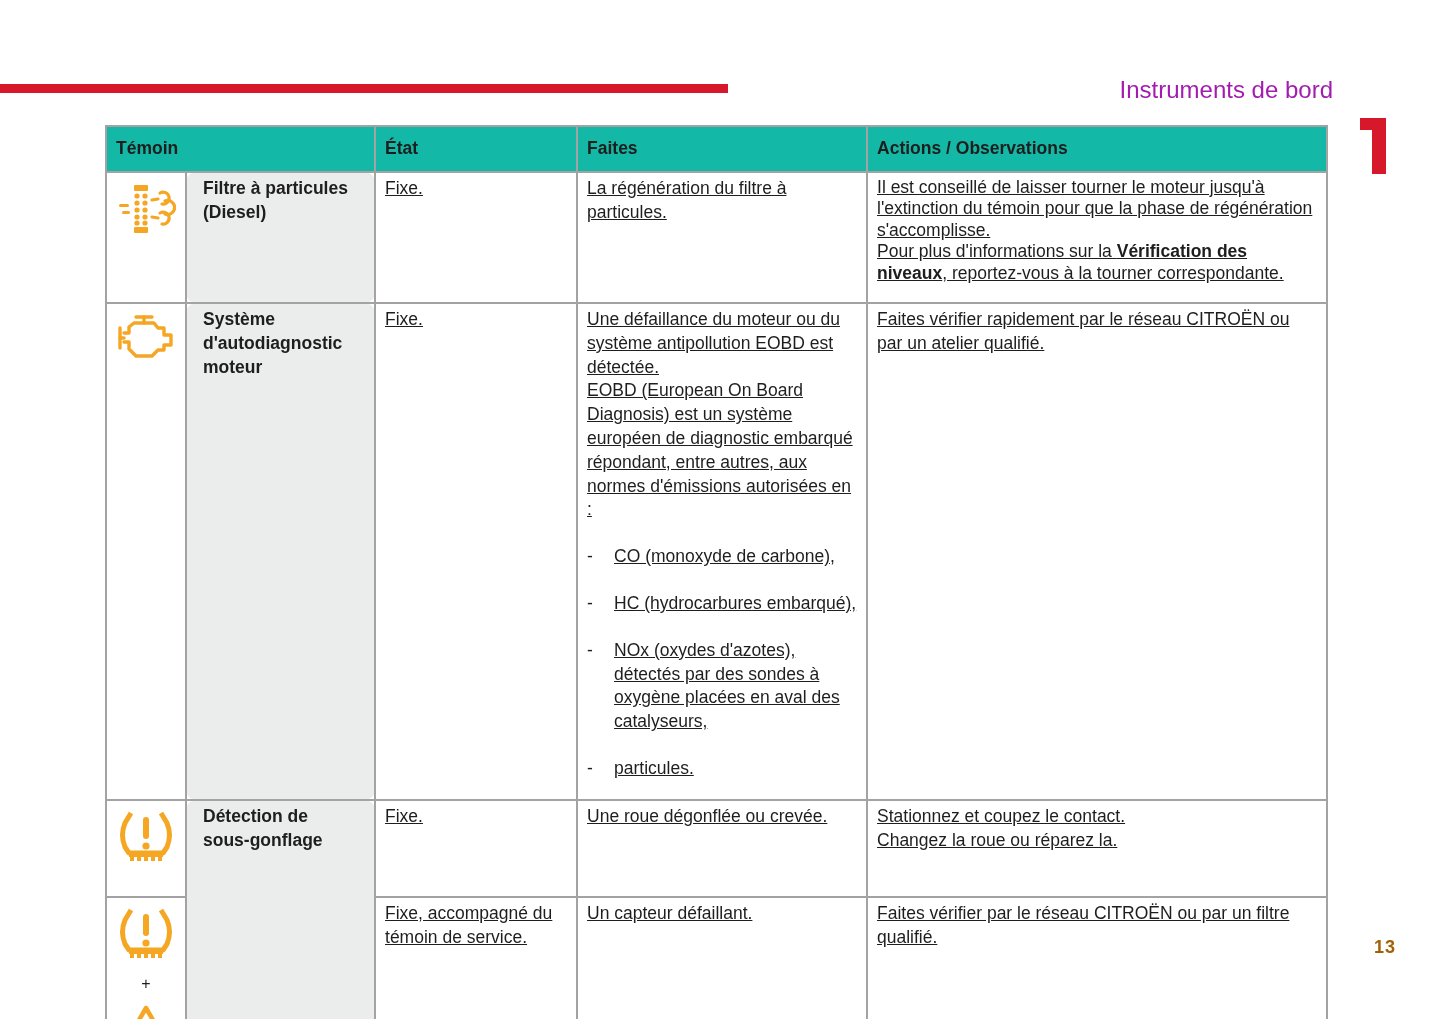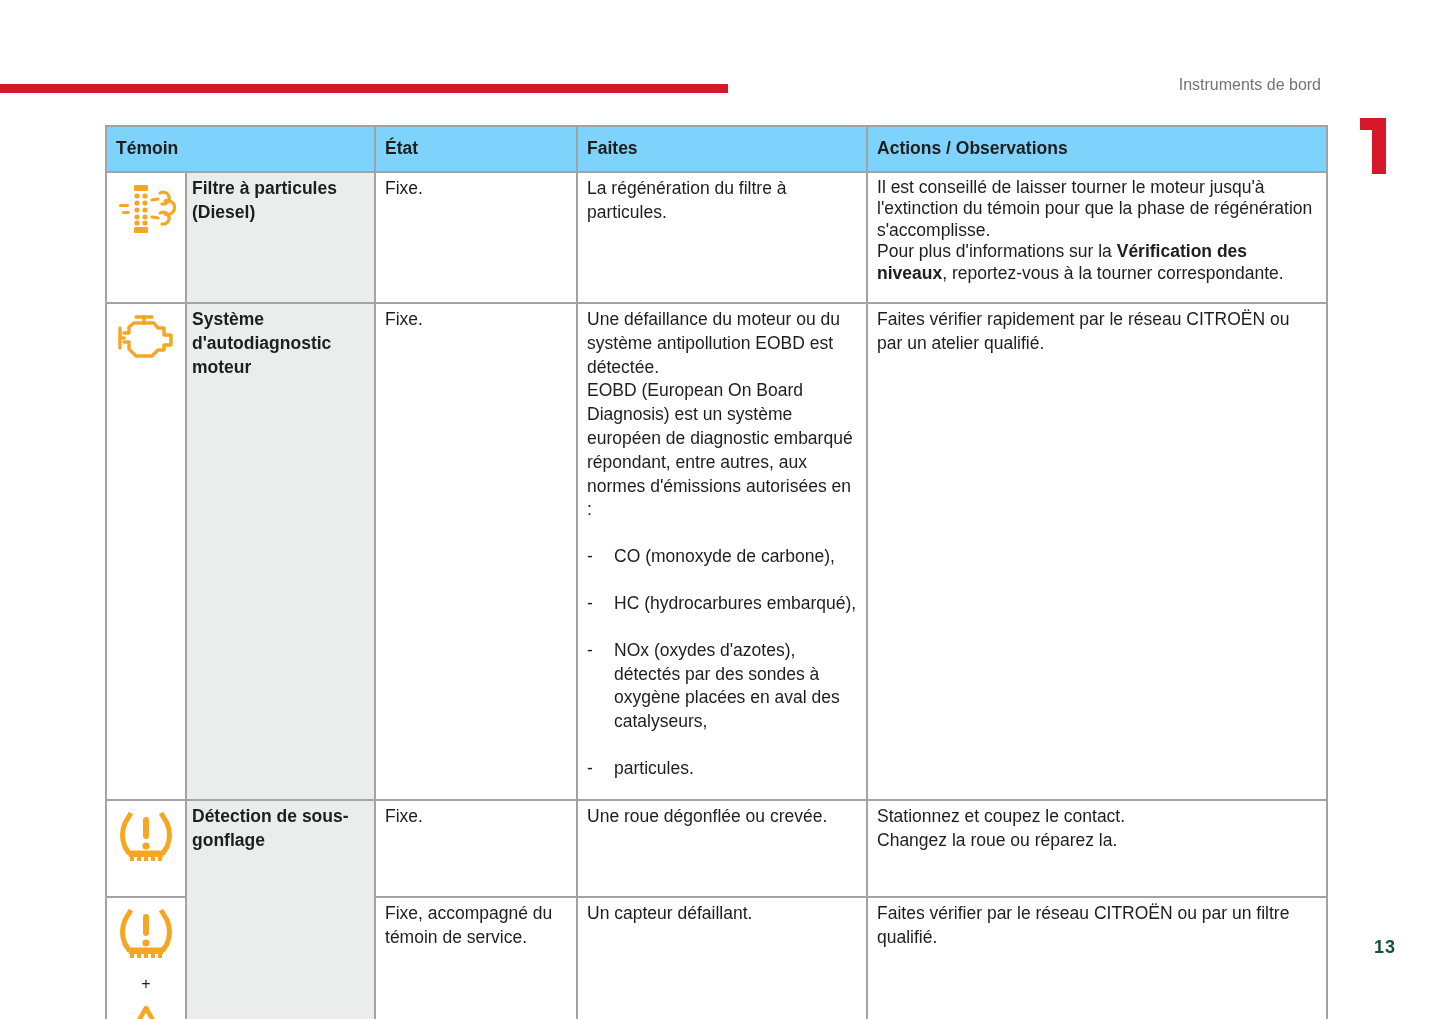--- a/index.html
+++ b/index.html
@@ -1,27 +1,27 @@
 <!DOCTYPE html>
 <html><head>
 <meta charset="utf-8">
 <style>
   html, body { margin:0; padding:0; background:#ffffff; }
   body { width:1445px; height:1019px; position:relative; overflow:hidden;
          font-family:"Liberation Sans", sans-serif; color:#1e1e1e; }
   .redbar { position:absolute; left:0; top:84px; width:728px; height:9px; background:#d7182a; }
-  .section-title { position:absolute; right:124px; top:76px; font-size:16px; color:#737373; }
+  .section-title { position:absolute; right:112px; top:76px; font-size:24px; color:#a21caf; }
   .chapter-num { position:absolute; left:1360px; top:118px; width:26px; height:56px; }
-  .page-num { position:absolute; left:1374px; top:937px; font-size:18px; font-weight:bold; color:#14532d; letter-spacing:1px; }
+  .page-num { position:absolute; left:1374px; top:937px; font-size:18px; font-weight:bold; color:#a16207; letter-spacing:1px; }
 
   table.tbl { position:absolute; left:105px; top:125px; width:1221px; border-collapse:collapse; table-layout:fixed; }
   .tbl td, .tbl th { border:2px solid #a3a3a3; vertical-align:top; font-size:17.5px; line-height:23.8px; padding:0; }
-  .tbl th { background:#7dd3fc; text-align:left; font-weight:bold; height:44px; vertical-align:middle; padding-left:9px; }
-  .tbl td.txt { padding:4px 9px 18px 9px; }
-  .tbl td.name { background:#ebecec; font-weight:bold; padding:4px 5px; }
+  .tbl th { background:#14b8a6; text-align:left; font-weight:bold; height:44px; vertical-align:middle; padding-left:9px; }
+  .tbl td.txt { padding:4px 9px 18px 9px;text-decoration:underline; }
+  .tbl td.name { background:#ebecec; font-weight:bold; padding:4px 16px;border-radius:10px; }
   .tbl td.icon { text-align:center; padding-top:10px; }
   .dash-list { list-style:none; margin:0; padding:0; }
   .dash-list li { position:relative; padding-left:27px;margin-top:23px; }
   .dash-list li::before { content:"-"; position:absolute; left:0; }
   .plus { display:block; font-size:16px; margin:10px 0 8px; }
   .icon svg { display:block; margin:0 auto; }
 </style>
 </head>
 <body>
 

